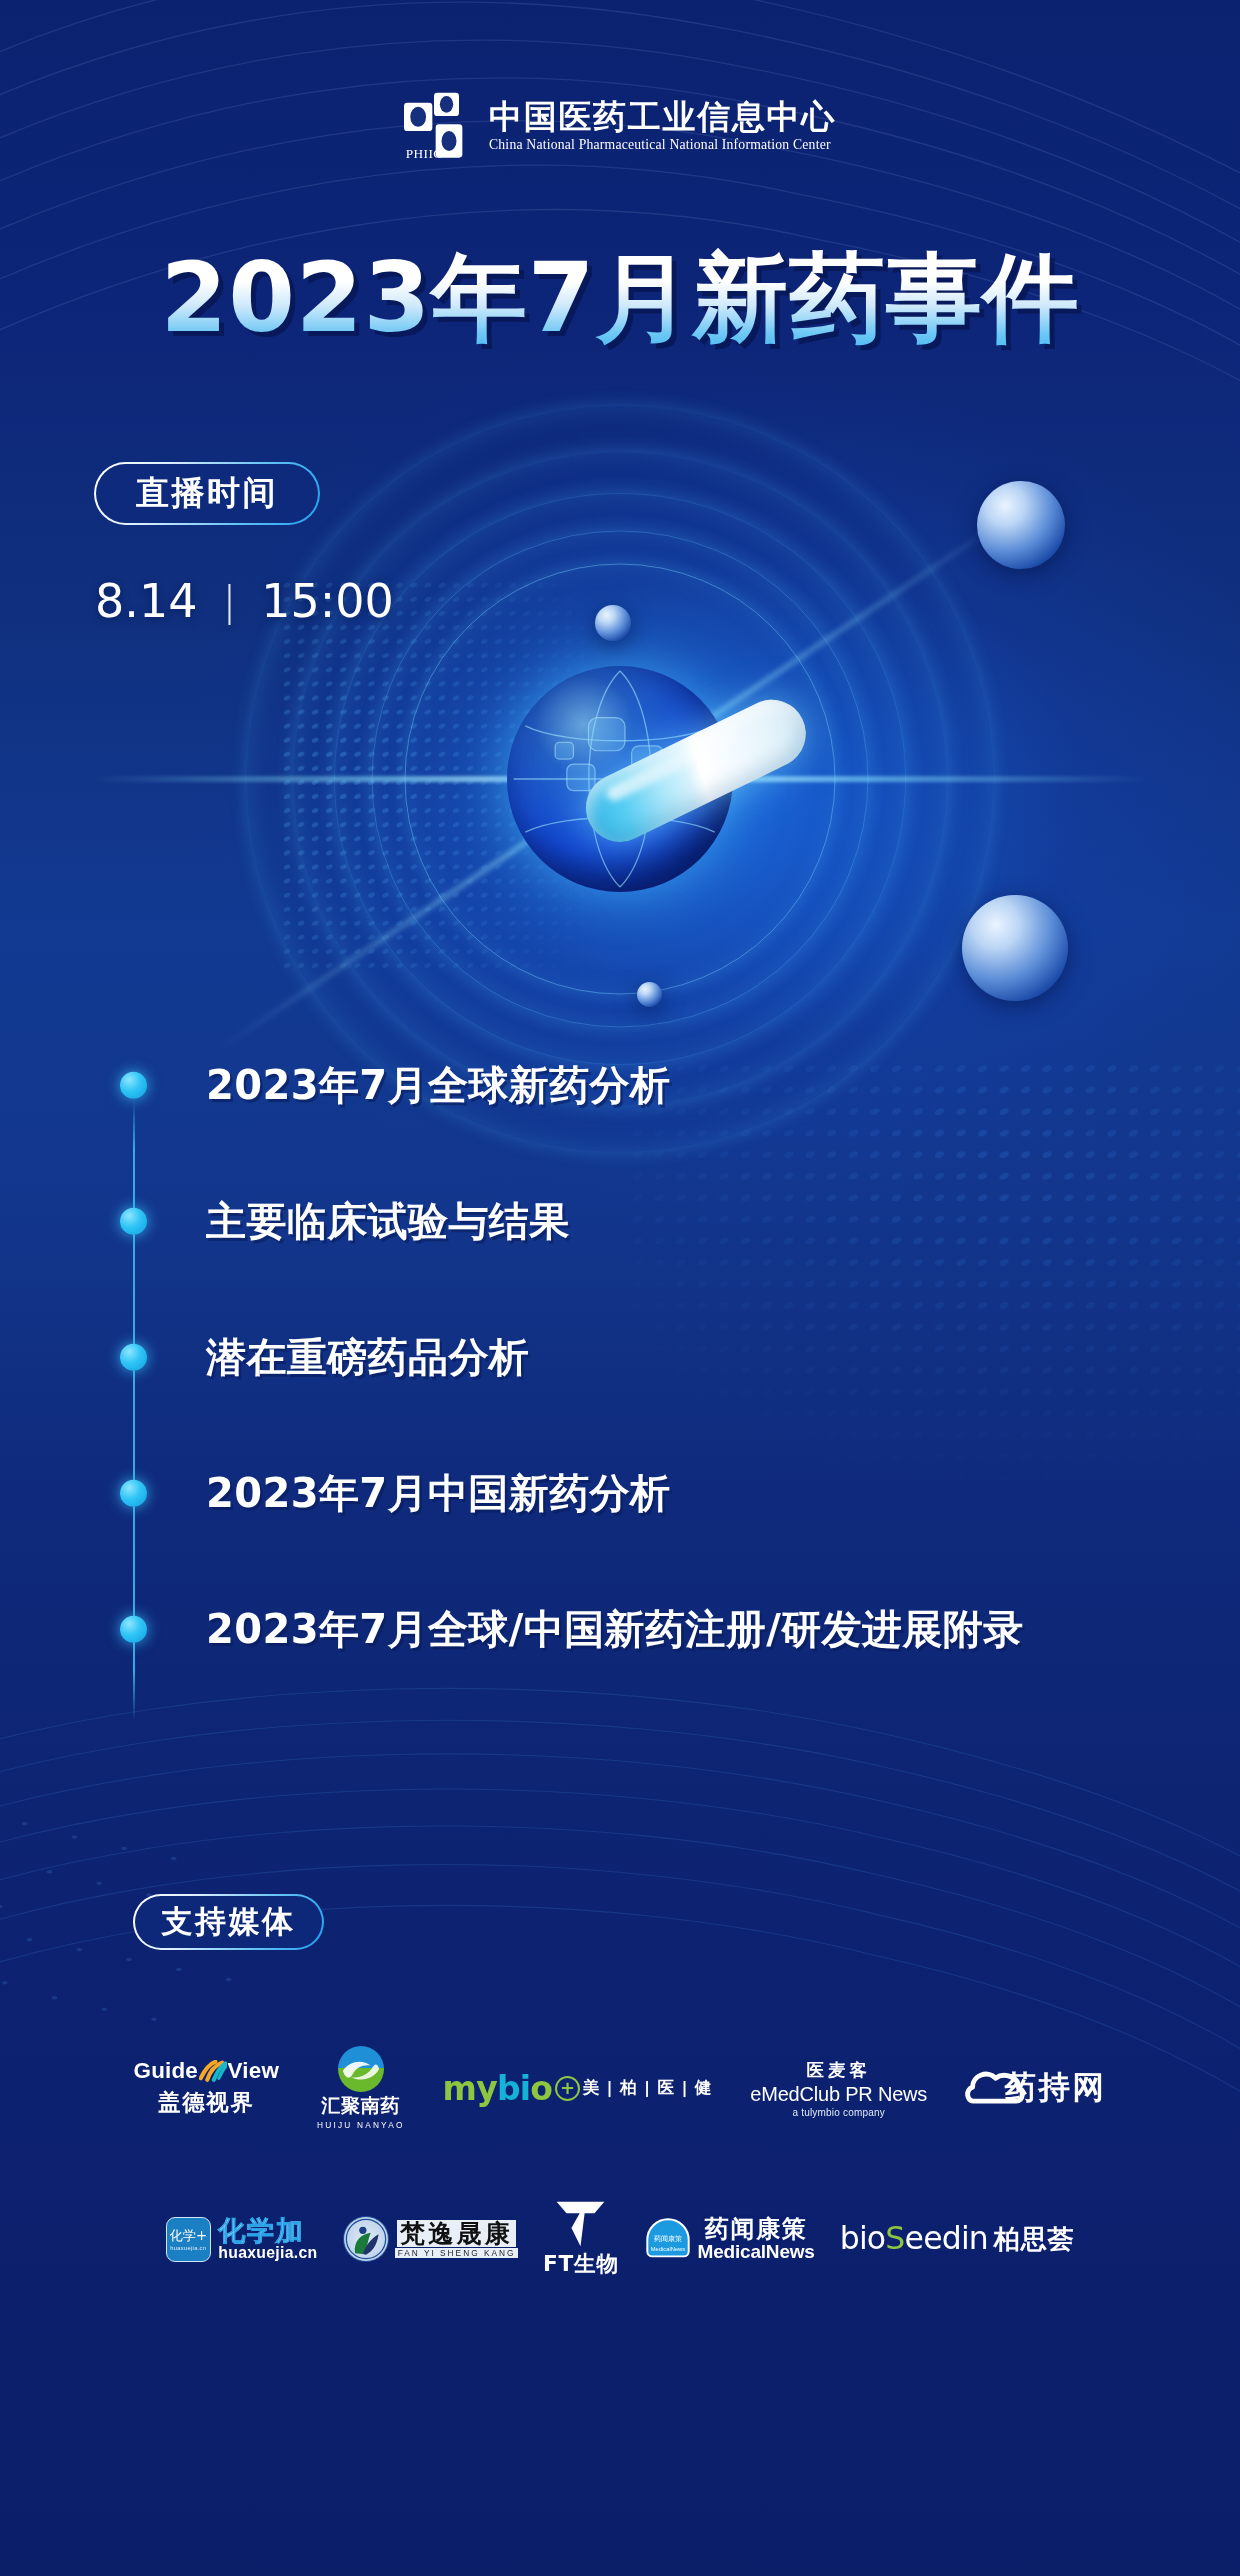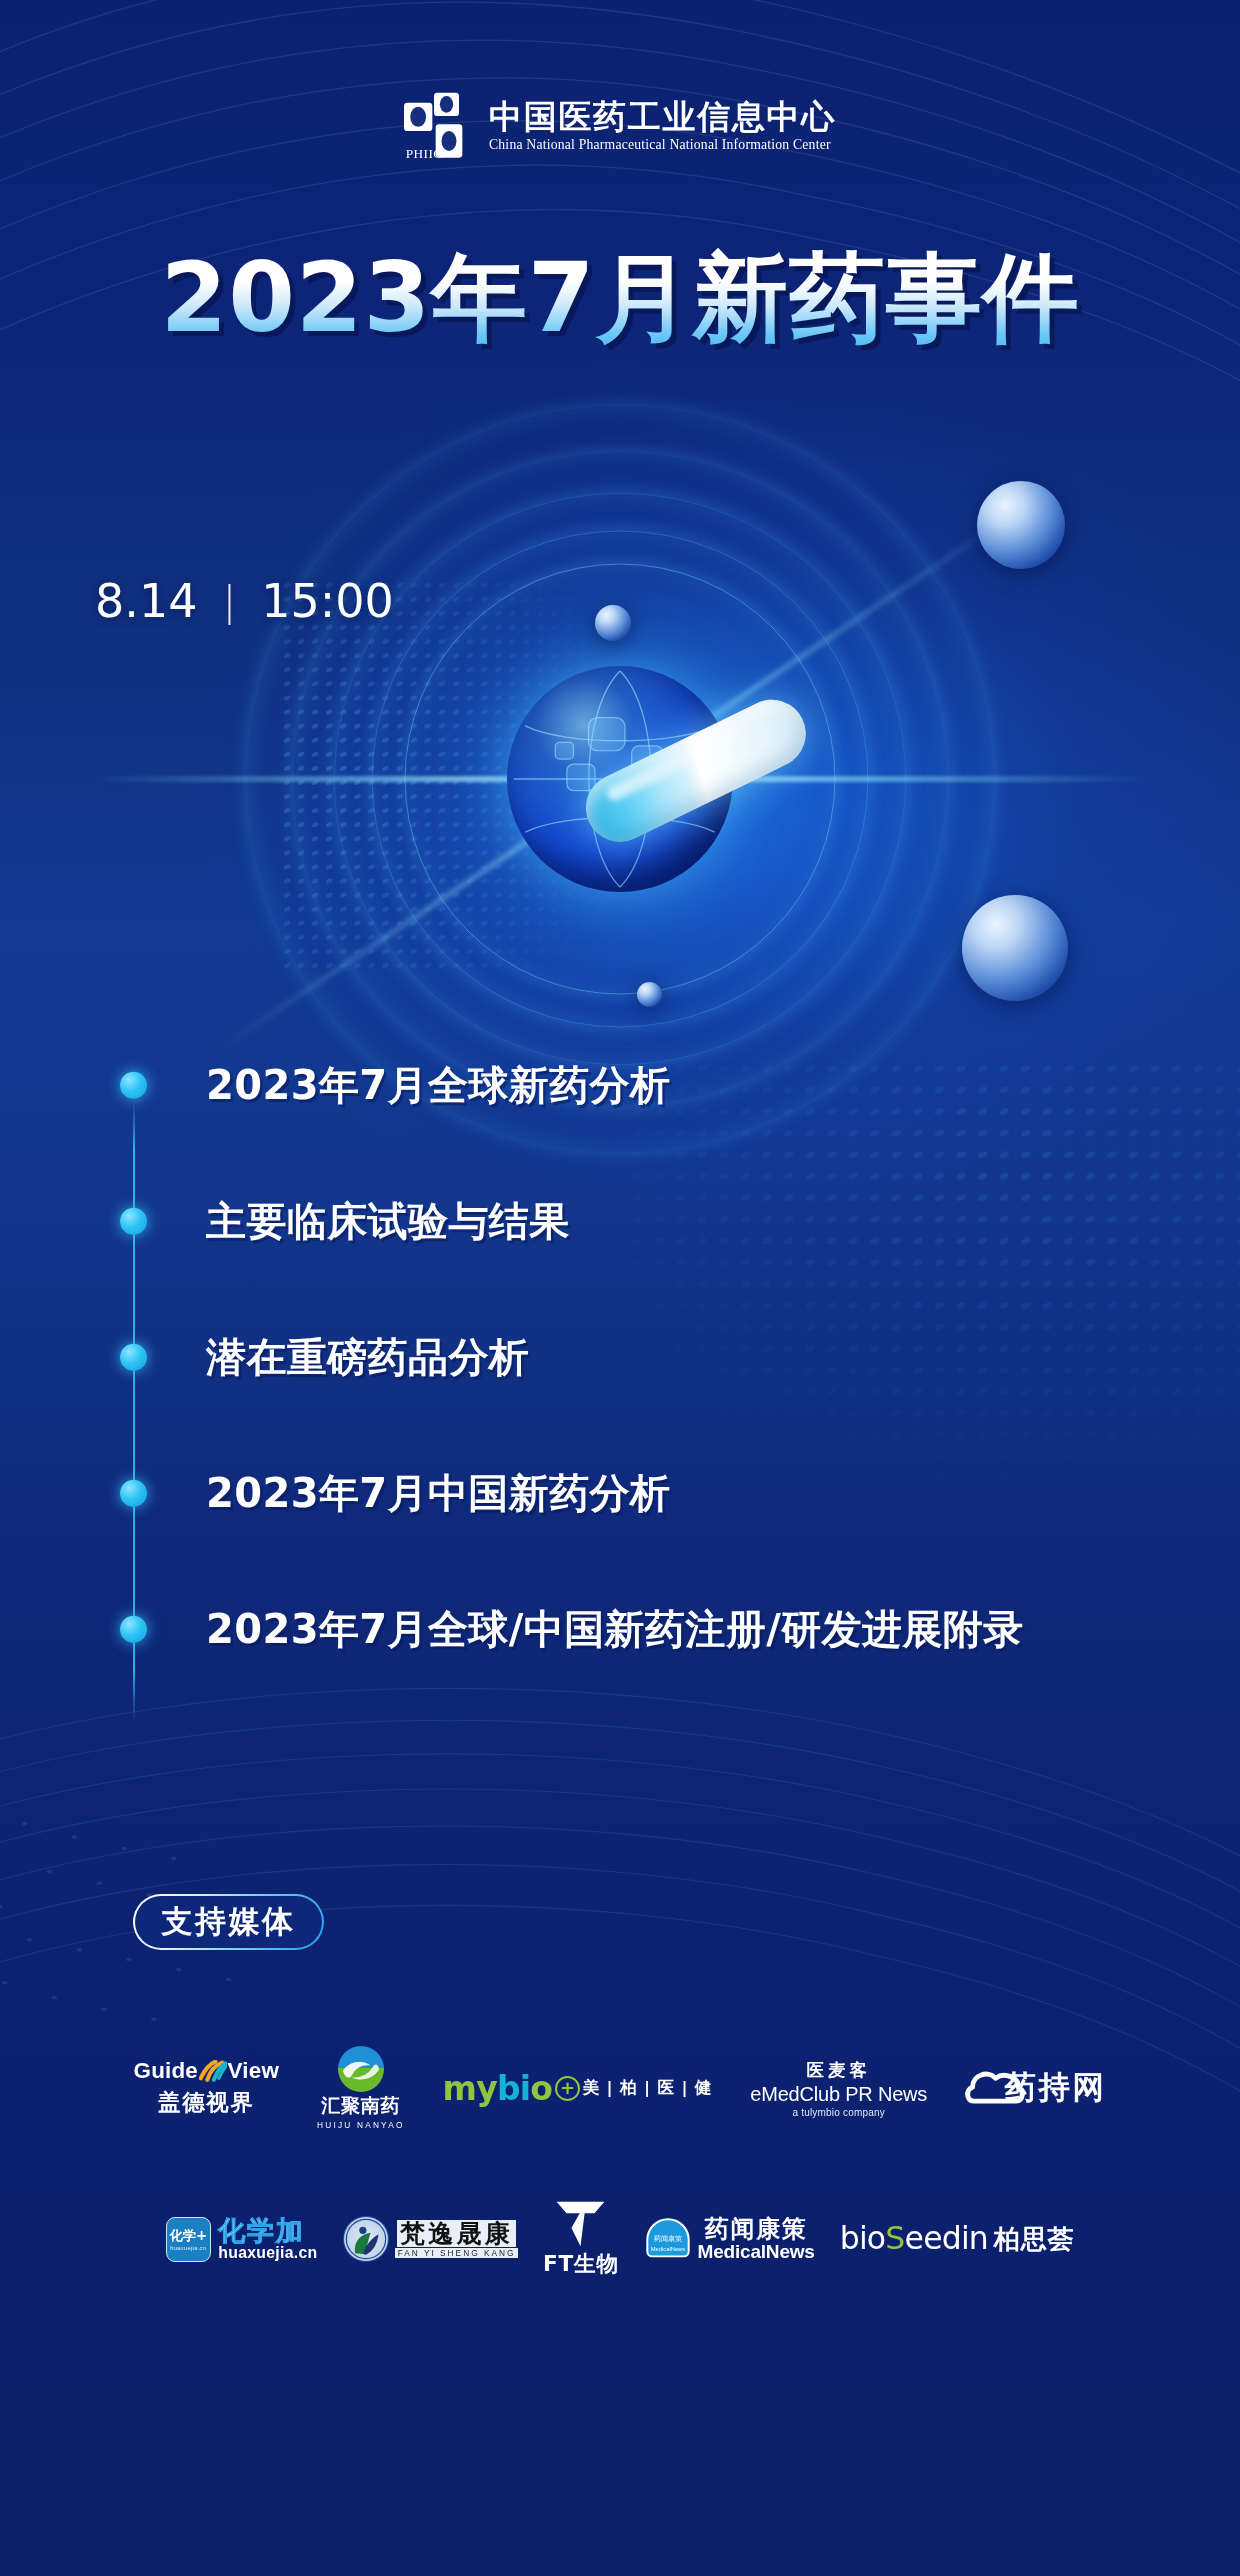--- a/index.html
+++ b/index.html
@@ -257,21 +257,21 @@
   .lg-yaochi { align-items:center; gap:3.3px; }
   .yc-cloud { width:61px; height:46px; position:relative; }
   .yc-cloud svg { width:100%; height:100%; }
   .yc-cn { font-size:31.5px; font-weight:bold; color:#fff; letter-spacing:2.5px; margin-left:-25px;
            font-family:"DejaVu Serif","Liberation Serif",serif; }
 
   .lg-hxj { align-items:center; gap:7.5px; }
   .hxj-box { width:45px; height:45px; border-radius:9px; background:#1b7fc4;
              border:1.7px solid #cfe6f7; display:flex; flex-direction:column;
              align-items:center; justify-content:center; gap:0.8px; }
-  .hxj-box-t { font-size:13.3px; color:#fff; font-weight:bold; letter-spacing:0;
+  .hxj-box-t { font-size:13.3px; color:#fff; font-weight:normal; letter-spacing:0;
                font-family:"DejaVu Sans","Liberation Sans",sans-serif; }
   .hxj-box-b { font-size:5.8px; color:#dff0fb; letter-spacing:0.3px; }
   .hxj-r { display:flex; flex-direction:column; gap:0.8px; }
   .hxj-cn { font-size:27px; font-weight:bold; color:#fff; letter-spacing:1.7px; line-height:1;
             -webkit-text-stroke:0.8px #2aa3e8;
             font-family:"DejaVu Sans","Liberation Sans",sans-serif; }
   .hxj-en { font-size:15.8px; font-weight:bold; color:#fff; letter-spacing:0.3px; line-height:1; }
 
   .lg-fysk { align-items:center; gap:6.6px; }
   .fy-badge { width:46px; height:46px; border-radius:50%; position:relative;
@@ -451,20 +451,21 @@
       </svg>
     </div>
     <div class="brand-txt">
       <div class="brand-cn">中国医药工业信息中心</div>
       <div class="brand-en">China National Pharmaceutical National Information Center</div>
     </div>
   </div>
 
   <div class="title">2023年7月新药事件</div>
 
+  <div class="pill pill-live">直播时间</div>
 
   <div class="datetime">
     <span>8.14</span>
     <span class="dt-sep">|</span>
     <span>15:00</span>
   </div>
 
   <div class="agenda">
     <div class="agenda-line"></div>
 

